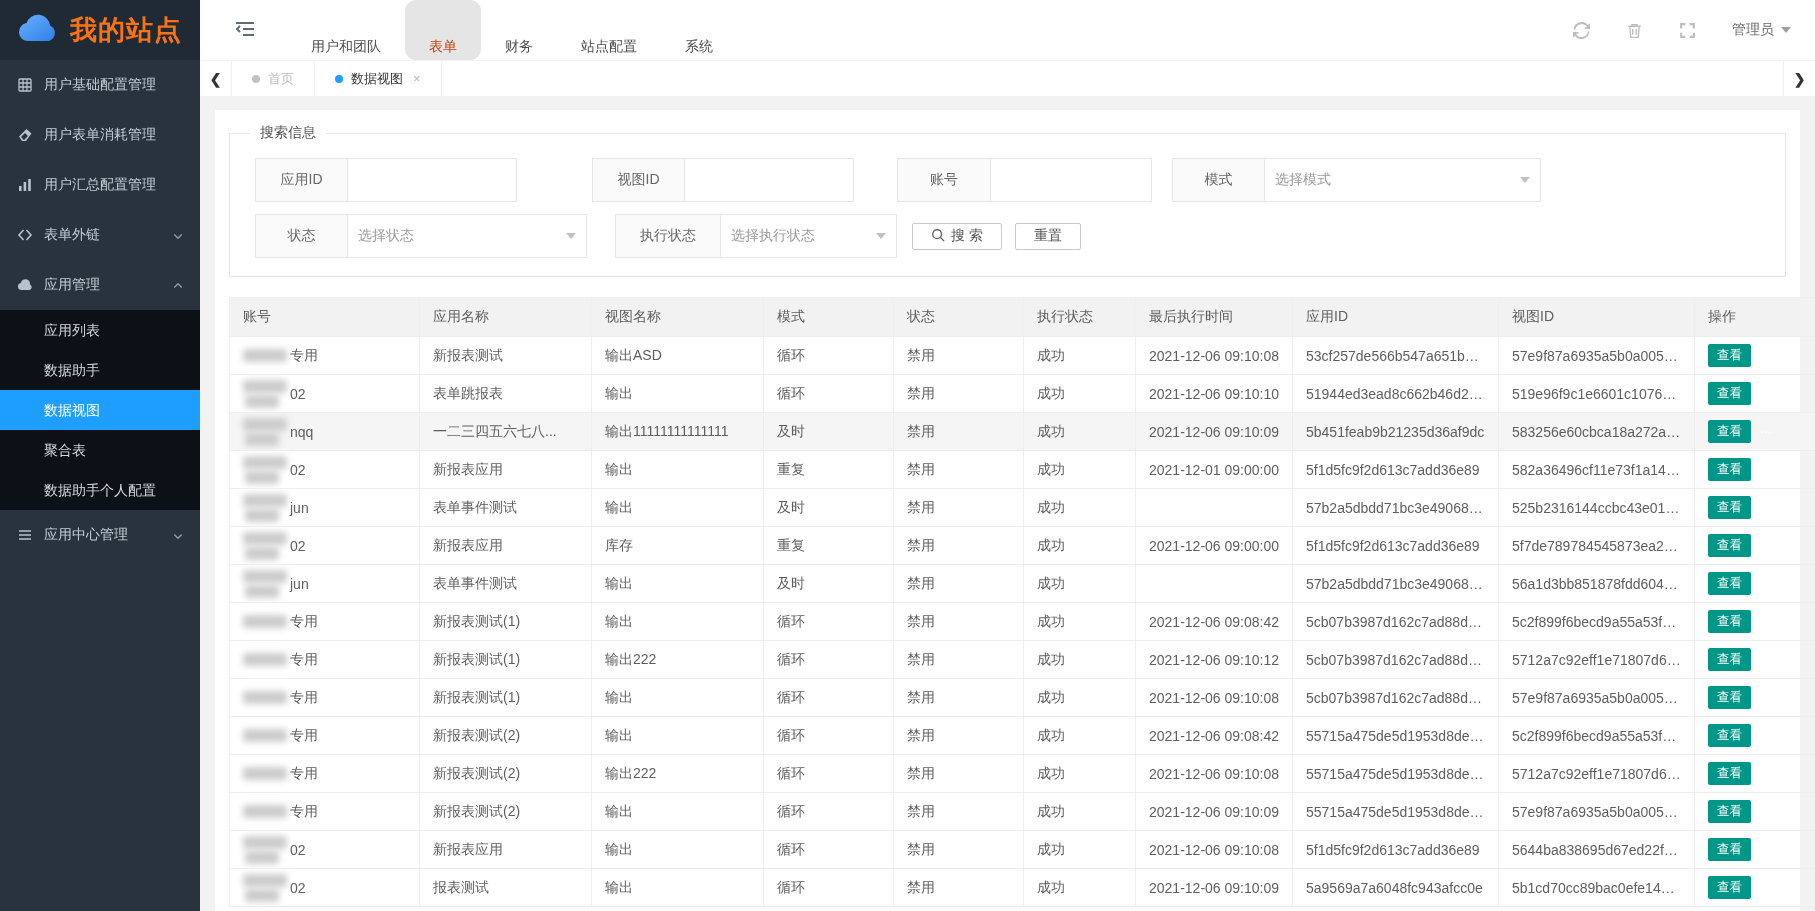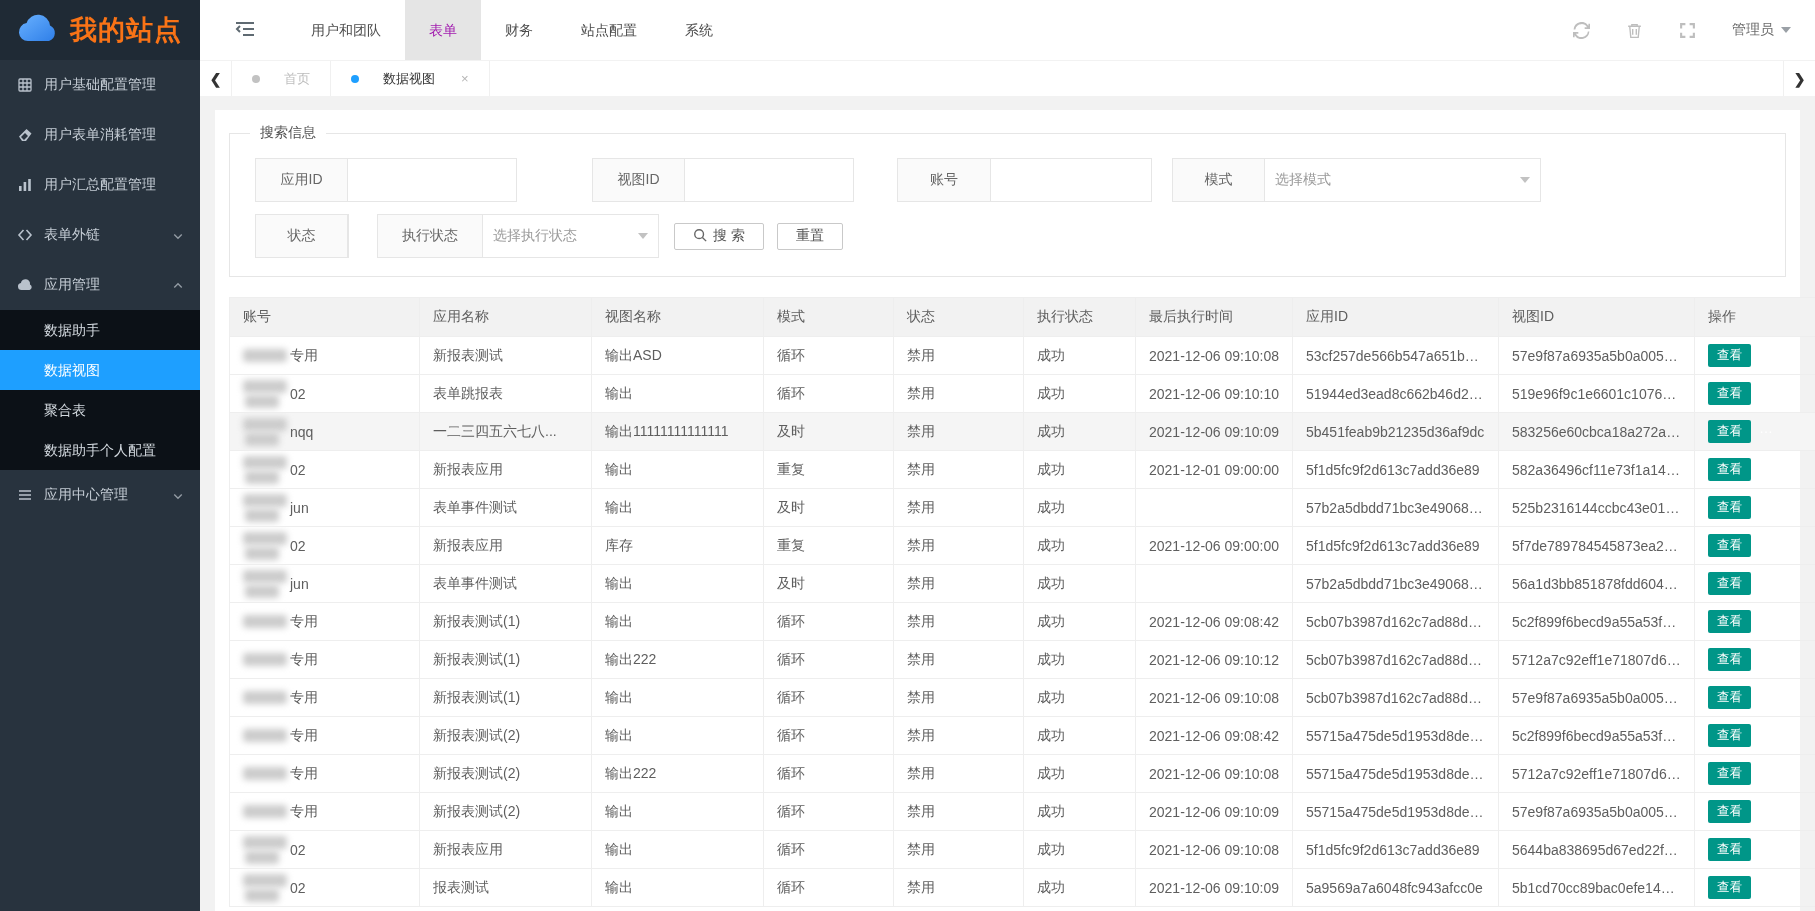--- a/index.html
+++ b/index.html
@@ -21,36 +21,36 @@
   .submenu { background:#0c1117; }
   .sub-item { height:40px; line-height:40px; padding-left:44px; color:#d4dae0;
     font-size:14px; cursor:pointer; }
   .sub-item.active { background:#1E9FFF; color:#fff; }
 
   
   .main { margin-left:200px; }
   .header { height:60px; background:#fff; display:flex; align-items:center; position:relative; }
   .collapse-btn { margin-left:35px; width:20px; height:20px; cursor:pointer; }
   .nav-menu { display:flex; height:60px; margin-left:32px; }
-  .nav-item { padding:0 24px; line-height:60px; font-size:14px; color:#4c4c4c; cursor:pointer; }
-  .nav-item.active { background:#e5e5e5; color:#a21caf; }
+  .nav-item { padding:16px 24px; line-height:60px; font-size:14px; color:#4c4c4c; cursor:pointer; }
+  .nav-item.active { background:#e5e5e5; color:#c2410c;border-radius:11px; }
   .header-right { position:absolute; right:24px; top:0; height:60px;
     display:flex; align-items:center; gap:36px; }
   .h-ico { width:17px; height:17px; cursor:pointer; opacity:.55; }
   .user-box { display:flex; align-items:center; gap:7px; font-size:14px; color:#6b6b6b; cursor:pointer; }
   .caret-down { width:0; height:0; border-left:5px solid transparent;
     border-right:5px solid transparent; border-top:6px solid #9aa0a6; }
 
   
   .tabbar { height:36px; background:#fff; border-top:1px solid #f2f2f2;
     display:flex; align-items:stretch; }
   .tab-arrow { width:32px; display:flex; align-items:center; justify-content:center;
     border-right:1px solid #f0f0f0; cursor:pointer; font-size:14px; color:#333; font-weight:bold;}
   .tab-arrow.right { margin-left:auto; border-right:none; border-left:1px solid #f0f0f0; }
-  .tab { display:flex; align-items:center; gap:24px; padding:0 20px;
+  .tab { display:flex; align-items:center; gap:8px; padding:0 20px;
     border-right:1px solid #f0f0f0; font-size:13px; cursor:pointer; }
   .tab .dot { width:8px; height:8px; border-radius:50%; background:#c2c2c2; }
   .tab.active .dot { background:#1E9FFF; }
   .tab .t-label { color:#bdbdbd; }
   .tab.active .t-label { color:#333; }
   .tab .t-close { color:#b5b5b5; font-size:13px; margin-left:2px; }
 
   
   .content { height:815px; padding:14px 15px; overflow:hidden; }
   .card { background:#fff; min-height:900px; padding:14px; }
@@ -150,20 +150,21 @@
           <svg width="16" height="16" viewBox="0 0 16 16" fill="#b9c2cc">
             <path d="M4.5 13a3.5 3.5 0 0 1-.6-6.95A4.6 4.6 0 0 1 13 7.4 3 3 0 0 1 12.5 13z"></path>
           </svg>
         </span>
         <span class="s-label">应用管理</span>
         <span class="s-arrow"><svg width="12" height="12" viewBox="0 0 16 16" fill="none" stroke="#aeb6bd" stroke-width="1.8">
             <path d="M3 10l5-5 5 5"></path>
           </svg></span>
       </div>
       <div class="submenu">
+        <div class="sub-item">应用列表</div>
         <div class="sub-item">数据助手</div>
         <div class="sub-item active">数据视图</div>
         <div class="sub-item">聚合表</div>
         <div class="sub-item">数据助手个人配置</div>
       </div>
       <div class="side-item">
         <span class="s-ico">
           <svg width="16" height="16" viewBox="0 0 16 16" fill="none" stroke="#b9c2cc" stroke-width="1.6">
             <path d="M2 4h12M2 8h12M2 12h12"></path>
           </svg>
@@ -258,20 +259,24 @@
               <div class="fctrl" style="width: 275px;">
                 <span class="sel-placeholder">选择模式</span>
                 <span class="sel-caret"></span>
               </div>
             </div>
           </div>
         <div class="f-row" id="srow2">
 
         <div class="field" style="margin-left: 13px;">
               <div class="flabel" style="width: 92px;">状态</div>
+              <div class="fctrl" style="width: 238px;">
+                <span class="sel-placeholder">选择状态</span>
+                <span class="sel-caret"></span>
+              </div>
             </div>
             <div class="field" style="margin-left: 28px;">
               <div class="flabel" style="width: 105px;">执行状态</div>
               <div class="fctrl" style="width: 175px;">
                 <span class="sel-placeholder">选择执行状态</span>
                 <span class="sel-caret"></span>
               </div>
             </div>
             <button class="btn-plain" style="margin-left: 15px;">
               <span><svg width="14" height="14" viewBox="0 0 16 16" fill="none" stroke="#666" stroke-width="1.6">

